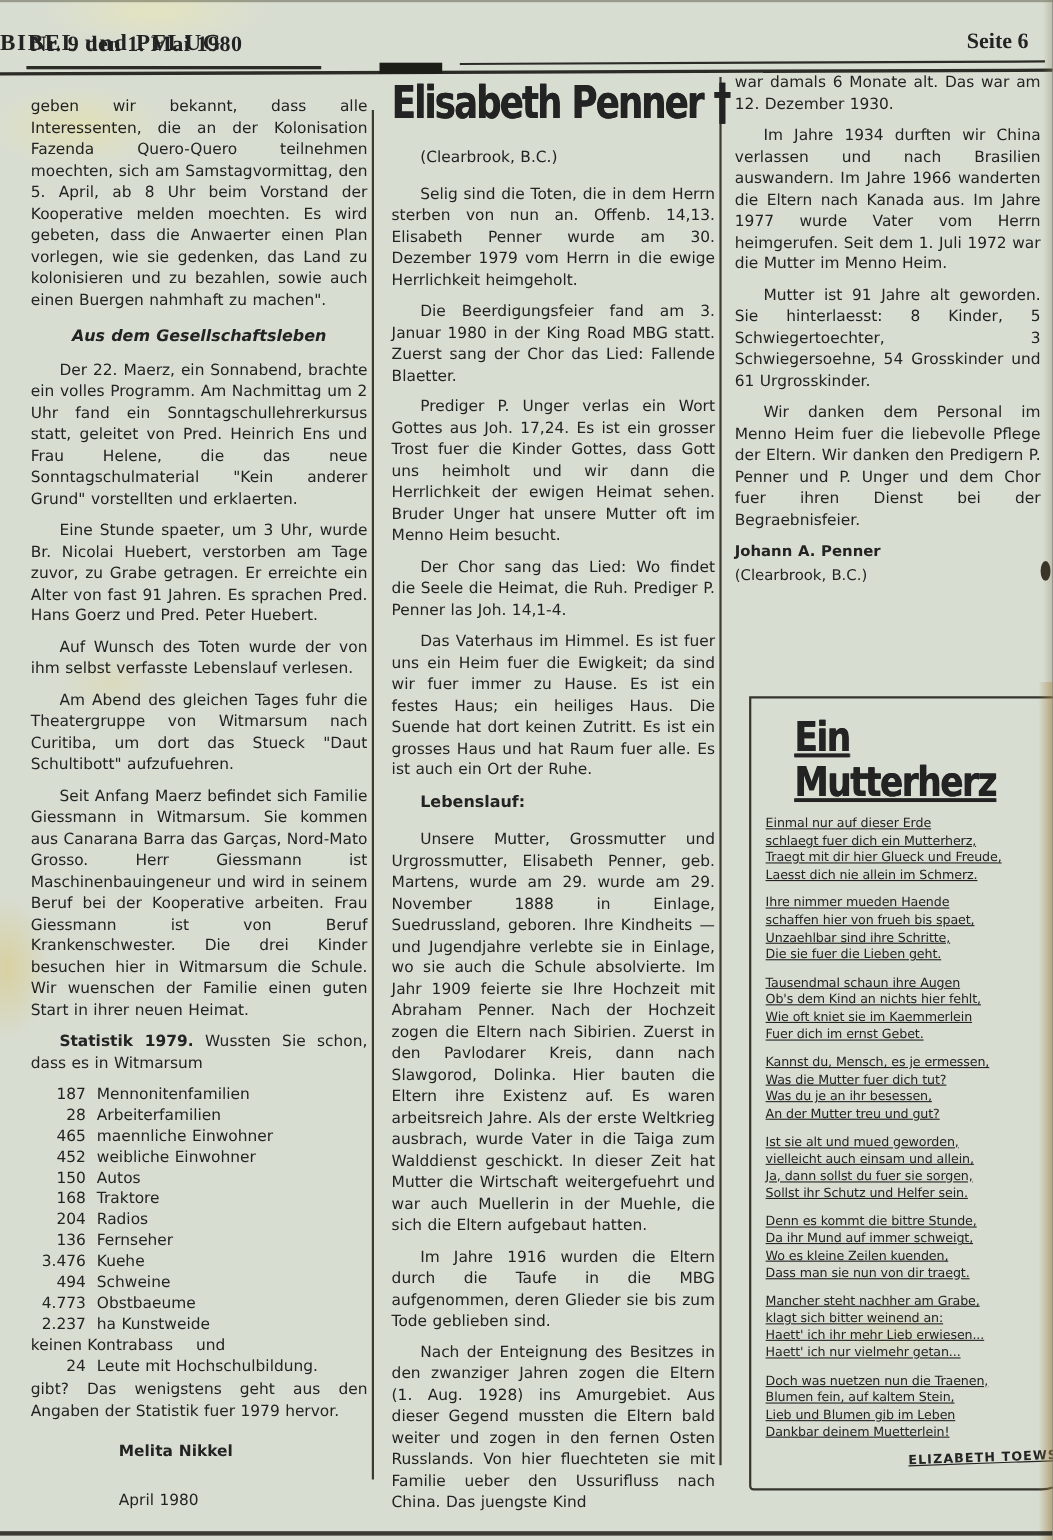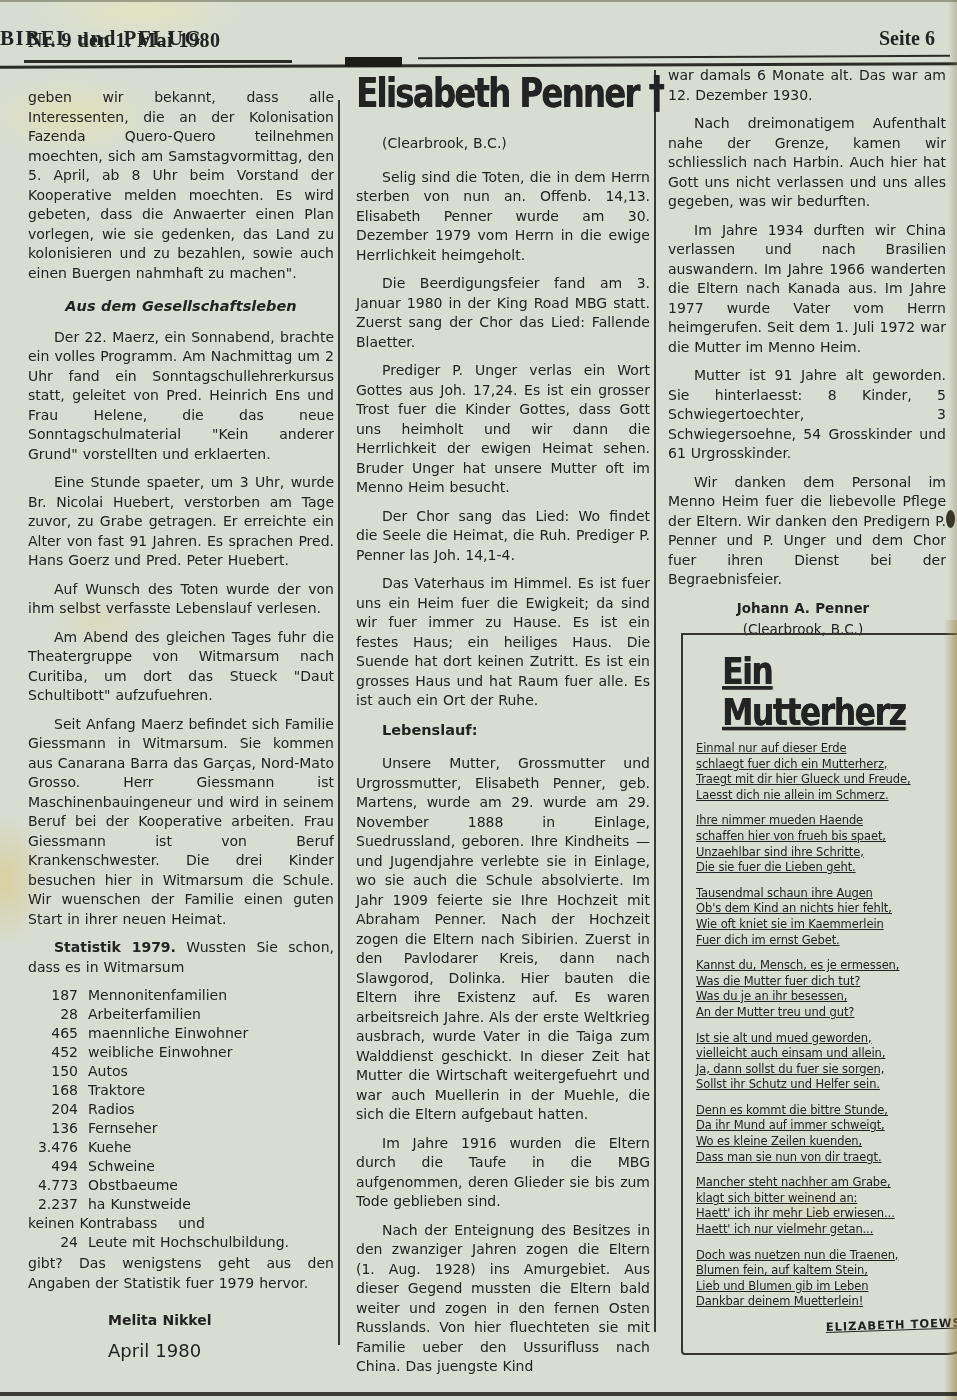--- a/index.html
+++ b/index.html
@@ -47,22 +47,22 @@
   
   .stats-intro b{font-weight:bold;}
   .stat-row{display:flex;line-height:19px;}
   .stat-v{flex:none;width:50px;text-align:right;}
   .stat-l{margin-left:10px;}
   .stat-note{line-height:19px;}
   .stat-close{margin-top:2px !important;}
   
   .sig1{margin-top:18px;padding-left:80px;}
   .sig-name{font-weight:bold;font-size:14px;}
-  .sig-date{margin-top:10px;font-size:18px;}
-  .sig3{text-align:center;padding-right:8px;}
+  .sig-date{margin-top:24px;font-size:14px;}
+  .sig3{text-align:left;padding-right:8px;}
   .sig3 .sig-name{font-size:13.5px;}
   .sig3 .sig-loc{font-size:13.5px;margin-top:2px;}
   
   .poembox{position:absolute;left:681px;top:633px;width:296px;height:722px;box-sizing:border-box;
     border:2px solid #35352e;border-radius:0 0 30px 4px;padding:16px 13px 6px 13px;overflow:hidden;text-decoration:underline;}
   .poem-title{margin:0 0 16px 26px;font-size:34px;line-height:37px;font-weight:bold;
     letter-spacing:-1.5px;white-space:pre-line;transform:scale(.92,1.1);transform-origin:0 0;
     text-shadow:.5px 0 0 currentColor;}
   .stanza{margin:0 0 10px 0;font-size:11.5px;line-height:15.6px;white-space:pre-line;letter-spacing:-.1px;}
   .poem-author{margin-top:8px;text-align:right;font-size:11.5px;font-weight:bold;
@@ -171,21 +171,20 @@
     <p>Der Chor sang das Lied: Wo findet die Seele die Heimat, die Ruh. Prediger P. Penner las Joh. 14,1-4.</p>
     <p>Das Vaterhaus im Himmel. Es ist fuer uns ein Heim fuer die Ewigkeit; da sind wir fuer immer zu Hause. Es ist ein festes Haus; ein heiliges Haus. Die Suende hat dort keinen Zutritt. Es ist ein grosses Haus und hat Raum fuer alle. Es ist auch ein Ort der Ruhe.</p>
     <h4 class="lebenslauf">Lebenslauf:</h4>
     <p>Unsere Mutter, Grossmutter und Urgrossmutter, Elisabeth Penner, geb. Martens, wurde am 29. wurde am 29. November 1888 in Einlage, Suedrussland, geboren. Ihre Kindheits — und Jugendjahre verlebte sie in Einlage, wo sie auch die Schule absolvierte. Im Jahr 1909 feierte sie Ihre Hochzeit mit Abraham Penner. Nach der Hochzeit zogen die Eltern nach Sibirien. Zuerst in den Pavlodarer Kreis, dann nach Slawgorod, Dolinka. Hier bauten die Eltern ihre Existenz auf. Es waren arbeitsreich Jahre. Als der erste Weltkrieg ausbrach, wurde Vater in die Taiga zum Walddienst geschickt. In dieser Zeit hat Mutter die Wirtschaft weitergefuehrt und war auch Muellerin in der Muehle, die sich die Eltern aufgebaut hatten.</p>
     <p>Im Jahre 1916 wurden die Eltern durch die Taufe in die MBG aufgenommen, deren Glieder sie bis zum Tode geblieben sind.</p>
     <p>Nach der Enteignung des Besitzes in den zwanziger Jahren zogen die Eltern (1. Aug. 1928) ins Amurgebiet. Aus dieser Gegend mussten die Eltern bald weiter und zogen in den fernen Osten Russlands. Von hier fluechteten sie mit Familie ueber den Ussurifluss nach China. Das juengste Kind</p>
   </div>
 
   <div class="col col3">
     <p class="noindent">war damals 6 Monate alt. Das war am 12. Dezember 1930.</p>
-    <p>Nach dreimonatigem Aufenthalt nahe der Grenze, kamen wir schliesslich nach Harbin. Auch hier hat Gott uns nicht verlassen und uns alles gegeben, was wir bedurften.</p>
     <p>Im Jahre 1934 durften wir China verlassen und nach Brasilien auswandern. Im Jahre 1966 wanderten die Eltern nach Kanada aus. Im Jahre 1977 wurde Vater vom Herrn heimgerufen. Seit dem 1. Juli 1972 war die Mutter im Menno Heim.</p>
     <p>Mutter ist 91 Jahre alt geworden. Sie hinterlaesst: 8 Kinder, 5 Schwiegertoechter, 3 Schwiegersoehne, 54 Grosskinder und 61 Urgrosskinder.</p>
     <p>Wir danken dem Personal im Menno Heim fuer die liebevolle Pflege der Eltern. Wir danken den Predigern P. Penner und P. Unger und dem Chor fuer ihren Dienst bei der Begraebnisfeier.</p>
     <div class="sig3">
       <div class="sig-name">Johann A. Penner</div>
       <div class="sig-loc">(Clearbrook, B.C.)</div>
     </div>
   </div>
 
   <div class="poembox">

